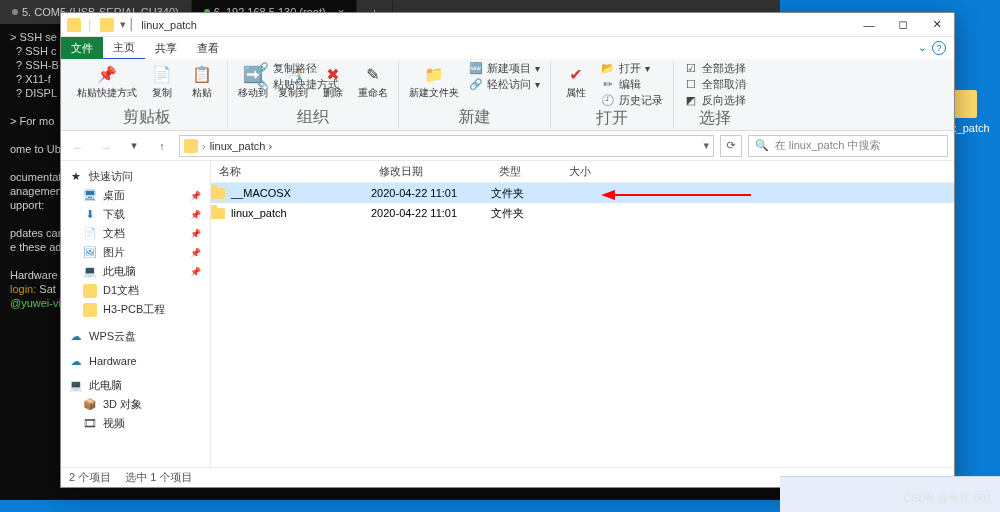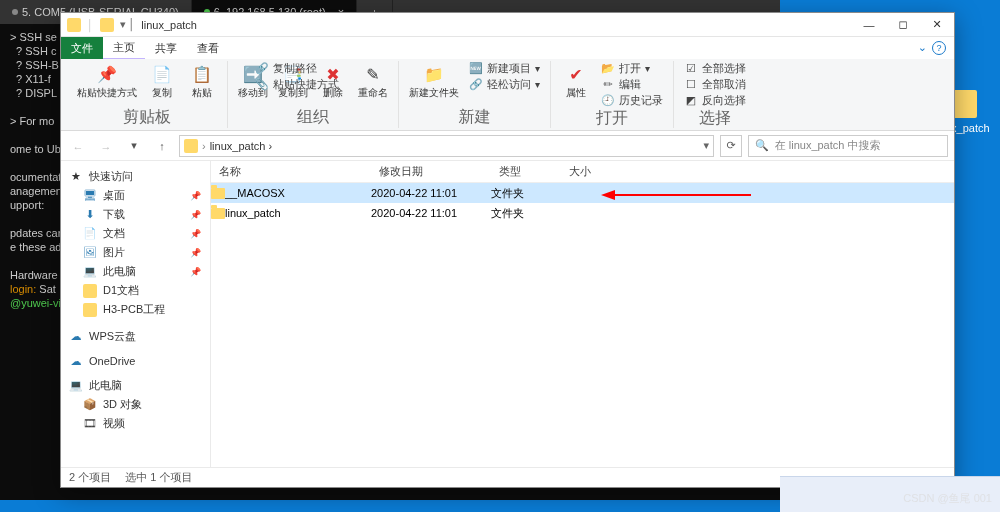--- a/index.html
+++ b/index.html
@@ -53,21 +53,21 @@
 .sb-item.sub{padding-left:22px}
 .sb-ico{width:14px;height:14px;display:inline-flex;align-items:center;justify-content:center}
 .sb-fold{background:#ffd96a;border-radius:2px}
 .pin{margin-left:auto;color:#999;font-size:9px}
 .main{flex:1;display:flex;flex-direction:column;position:relative}
 .cols{height:22px;display:flex;align-items:center;border-bottom:1px solid #eee;color:#444}
 .cols div{padding:0 8px}
 .c-name{width:160px}.c-date{width:120px}.c-type{width:70px}.c-size{width:60px}
 .row{height:20px;display:flex;align-items:center}
 .row.sel{background:#cde8ff}
-.row .c-name{display:flex;align-items:center;}
+.row .c-name{display:flex;align-items:center;gap:6px}
 .row .fi{width:14px;height:11px;background:#ffd96a;border-radius:1px;position:relative}
 .row .fi:before{content:"";position:absolute;top:-3px;left:0;width:6px;height:3px;background:#ffd96a;border-radius:1px 1px 0 0}
 .arrow{position:absolute;left:390px;top:26px;width:150px;height:16px;pointer-events:none}
 .arrow svg{width:100%;height:100%}
 .status{height:20px;border-top:1px solid #eaeaea;display:flex;align-items:center;padding:0 8px;color:#555;gap:14px;font-size:10px}
 .watermark{position:absolute;right:8px;bottom:6px;color:rgba(220,220,220,.7);font-size:11px}
 .taskbar{position:absolute;left:780px;bottom:0;right:0;height:36px;background:#e8eef9;border-top:1px solid #c9d6ea}
 </style>
 </head>
 <body>
@@ -123,21 +123,21 @@
     </div>
     <div class="tb-btns">
       <div class="tb-btn">—</div>
       <div class="tb-btn">◻</div>
       <div class="tb-btn cl">✕</div>
     </div>
   </div>
 
   <div class="menubar">
     <div class="tab-file">文件</div>
-    <div class="tab-m" style="border-bottom:2px solid #c4b5fd">主页</div>
+    <div class="tab-m" style="border-bottom:2px solid #1d4ed8">主页</div>
     <div class="tab-m">共享</div>
     <div class="tab-m">查看</div>
     <div class="help">⌄ <span class="q">?</span></div>
   </div>
 
   <div class="ribbon">
     <div class="rgrp">
       <div class="rbig">
         <div class="rbtn">
             <div class="ic">📌</div>
@@ -295,21 +295,21 @@
           <span>H3-PCB工程</span>
         </div>
       <div style="height:8px"></div>
       <div class="sb-item hdr">
           <span class="sb-ico" style="color:#2a7ab0">☁</span>
           <span>WPS云盘</span>
         </div>
       <div style="height:6px"></div>
       <div class="sb-item hdr">
           <span class="sb-ico" style="color:#2a7ab0">☁</span>
-          <span>OneDrive</span>
+          <span>Hardware</span>
         </div>
       <div style="height:6px"></div>
       <div class="sb-item hdr">
           <span class="sb-ico">💻</span>
           <span>此电脑</span>
         </div>
       <div class="sb-item sub">
           <span class="sb-ico">📦</span>
           <span>3D 对象</span>
         </div>

